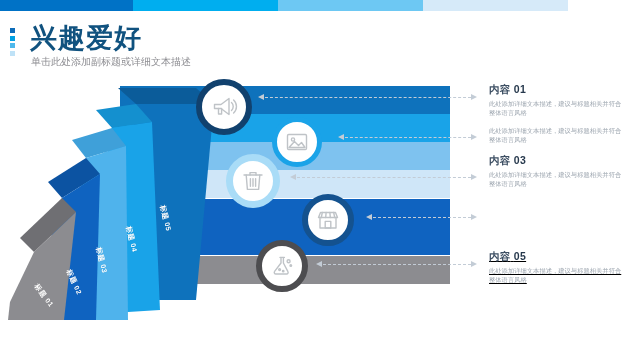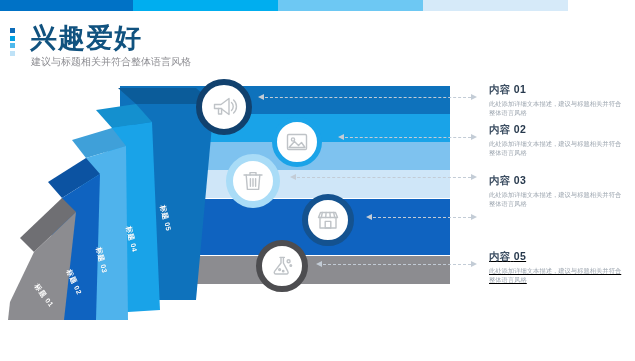--- a/index.html
+++ b/index.html
@@ -73,21 +73,21 @@
   </div>
 
   <div id="titlewrap">
     <div id="dotcol">
       <i style="background: rgb(13, 108, 185);"></i>
       <i style="background: rgb(0, 160, 227);"></i>
       <i style="background: rgb(79, 185, 236);"></i>
       <i style="background: rgb(191, 226, 247);"></i>
     </div>
     <div id="maintitle">兴趣爱好</div>
-    <div id="subtitle">建议与标题相关并符合整体语言风格</div>
+    <div id="subtitle">单击此处添加副标题或详细文本描述</div>
   </div>
 
   <div class="band b1"></div>
   <div class="band b2"></div>
   <div class="band b3"></div>
   <div class="band b3b"></div>
   <div class="band b4"></div>
   <div class="band b4b"></div>
   <div class="band b5"></div>
 
@@ -210,28 +210,24 @@
 
   <div class="txtblk" style="top:83px;">
     <div class="txth">
       <span>内容</span>
       <span class="num">01</span>
     </div>
     <div class="txtp">此处添加详细文本描述，建议与标题相关并符合整体语言风格</div>
   </div>
 
   <div class="txtblk" style="top:123px;">
-    <div class="txth">
-      <span>内容</span>
-      <span class="num">02</span>
-    </div>
-    <div class="txtp">此处添加详细文本描述，建议与标题相关并符合整体语言风格</div>
-  </div>
-
-  <div class="txtblk" style="top:174px;">
+    <div class="txtp">此处添加详细文本描述，建议与标题相关并符合整体语言风格</div>
+  </div>
+
+  <div class="txtblk" style="top:154px;">
     <div class="txth">
       <span>内容</span>
       <span class="num">03</span>
     </div>
     <div class="txtp">此处添加详细文本描述，建议与标题相关并符合整体语言风格</div>
   </div>
 
 
   <div class="txtblk" style="top:250px;text-decoration:underline;">
     <div class="txth">

